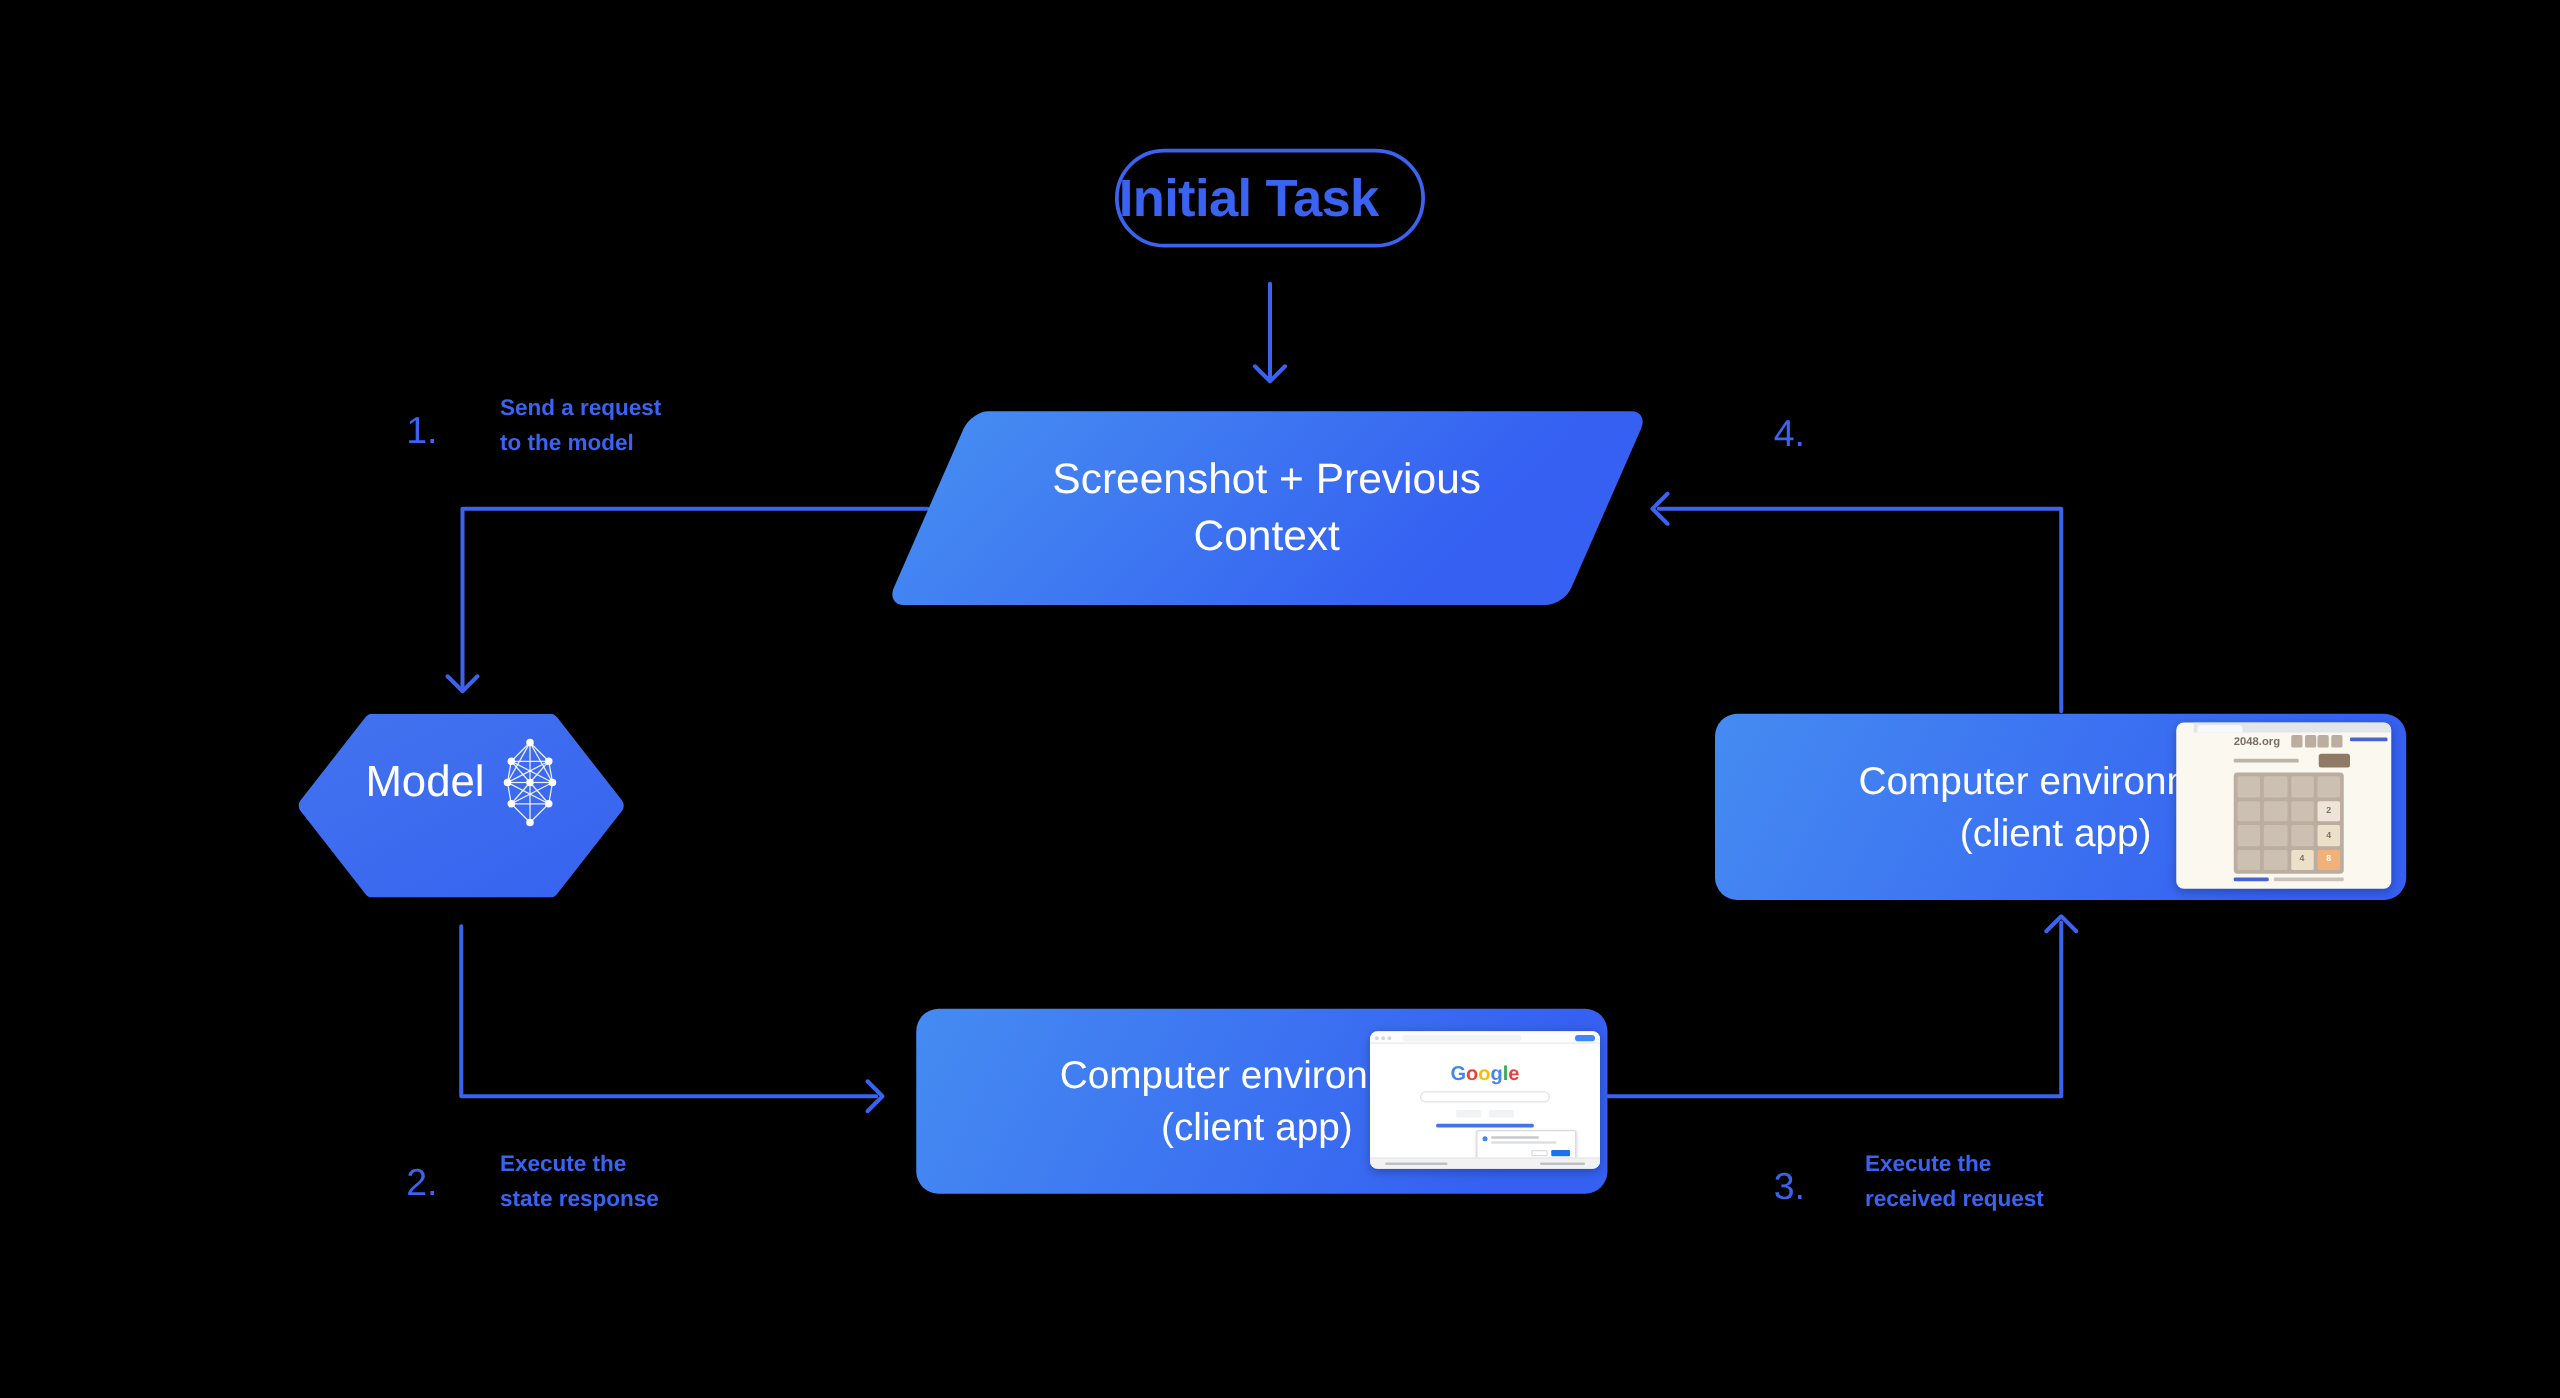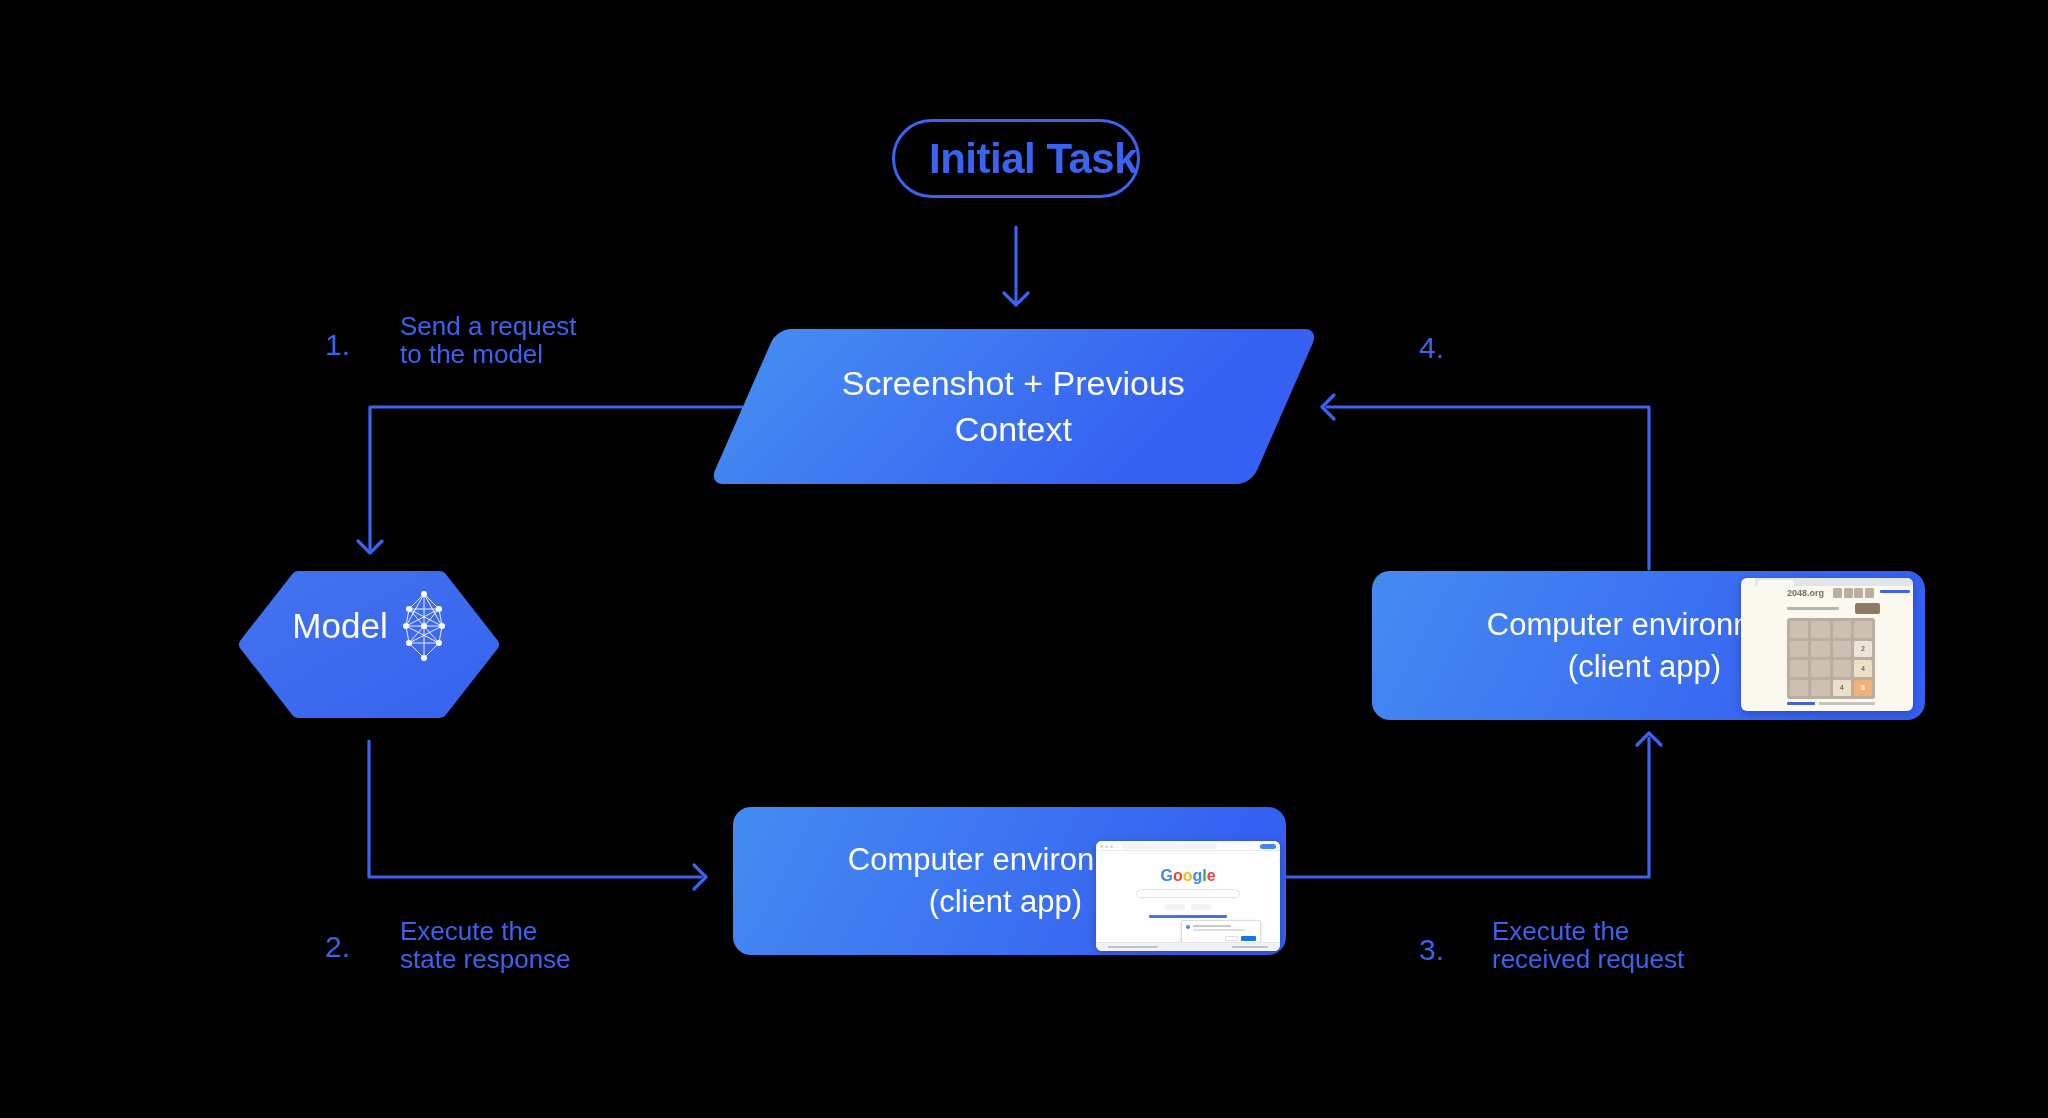--- a/index.html
+++ b/index.html
@@ -16,32 +16,32 @@
   *{margin:0;padding:0;box-sizing:border-box;}
   html,body{background:var(--background);}
   body{font-family:"Liberation Sans", sans-serif;}
   .canvas{position:relative;width:2048px;height:1118px;background:var(--background);overflow:hidden;}
 
   .connectors{position:absolute;inset:0;pointer-events:none;}
   .connectors path,.connectors polyline{fill:none;stroke:var(--accent);stroke-width:3.2;stroke-linecap:round;stroke-linejoin:round;}
 
   
   .pill{position:absolute;left:892px;top:119px;width:248px;height:79px;border:3px solid var(--accent);
-        border-radius:40px;display:flex;align-items:center;justify-content:flex-end;}
+        border-radius:40px;display:flex;align-items:center;justify-content:flex-start;}
   .pill span{color:var(--accent);font-size:42px;font-weight:600;letter-spacing:-.5px;}
 
   
   .para{position:absolute;left:743px;top:329px;width:542px;height:155px;border-radius:14px;
         background:linear-gradient(118deg,var(--shape-gradient-light) 0%,var(--shape-gradient-dark) 80%);
         transform:skewX(-23.68deg);display:flex;align-items:center;justify-content:center;}
   .para .inner{transform:skewX(23.68deg);color:var(--shape-text);font-size:34px;line-height:1.35;text-align:center;font-weight:400;}
 
   
   .stepnum{position:absolute;color:var(--accent);font-size:30px;font-weight:500;}
-  .steplabel{position:absolute;color:var(--accent);font-size:26px;font-weight:400;line-height:28px;}
+  .steplabel{position:absolute;color:var(--accent);font-size:18px;font-weight:700;line-height:28px;}
 
   
   .hex-wrap{position:absolute;left:238px;top:571px;width:262px;height:110px;}
   .hex-wrap svg.hex{position:absolute;inset:0;}
   .hex-content{position:absolute;inset:0;display:flex;align-items:center;justify-content:center;gap:14px;color:#fff;}
   .hex-content .label{font-size:35px;font-weight:400;color:var(--shape-text);}
   .net{width:44px;height:74px;}
   .net line{stroke:#fff;stroke-width:1;opacity:.9;}
   .net circle{fill:#fff;}
 
@@ -68,21 +68,21 @@
   .m2-grid{position:absolute;left:46px;top:40px;width:88px;height:81px;background:#BBADA0;border-radius:3px;
            display:grid;grid-template-columns:repeat(4,1fr);grid-template-rows:repeat(4,1fr);gap:3px;padding:3px;}
   .m2-grid .cell{background:#CCC0B3;border-radius:1.5px;display:flex;align-items:center;justify-content:center;
                  font-size:7px;font-weight:700;color:#776E65;}
   .m2-grid .tile.t2{background:var(--tile2);}
   .m2-grid .tile.t4{background:var(--tile4);}
   .m2-grid .tile.t8{background:var(--tile8);color:#fff;}
   .m2-footlink{position:absolute;left:46px;top:124px;width:28px;height:3px;background:#4A62D8;border-radius:1px;}
   .m2-foot{position:absolute;left:78px;top:124px;width:56px;height:2.5px;background:#C9C2B8;border-radius:1px;}
 
-  .mini-google{right:6px;top:18px;width:184px;height:110px;background:#fff;margin-top:16px;}
+  .mini-google{right:6px;top:18px;width:184px;height:110px;background:#fff;}
   .mg-toolbar{height:10px;background:#FDFDFD;border-bottom:1px solid #E8EAED;position:relative;}
   .mg-dots{position:absolute;left:4px;top:3.5px;display:flex;gap:2px;}
   .mg-dots i{width:3px;height:3px;border-radius:50%;background:#D4D6DA;}
   .mg-url{position:absolute;left:26px;top:2.5px;width:95px;height:5px;background:#F1F3F4;border-radius:2.5px;}
   .mg-profile{position:absolute;right:4px;top:2.5px;width:16px;height:5px;background:var(--google-blue);border-radius:2.5px;}
   .mg-logo{position:absolute;left:0;right:0;top:26px;text-align:center;font-size:16px;font-weight:700;letter-spacing:0;}
   .mg-logo .l1,.mg-logo .l4{color:var(--google-blue);}
   .mg-logo .l2,.mg-logo .l6{color:var(--google-red);}
   .mg-logo .l3{color:var(--google-yellow);}
   .mg-logo .l5{color:var(--google-green);}

